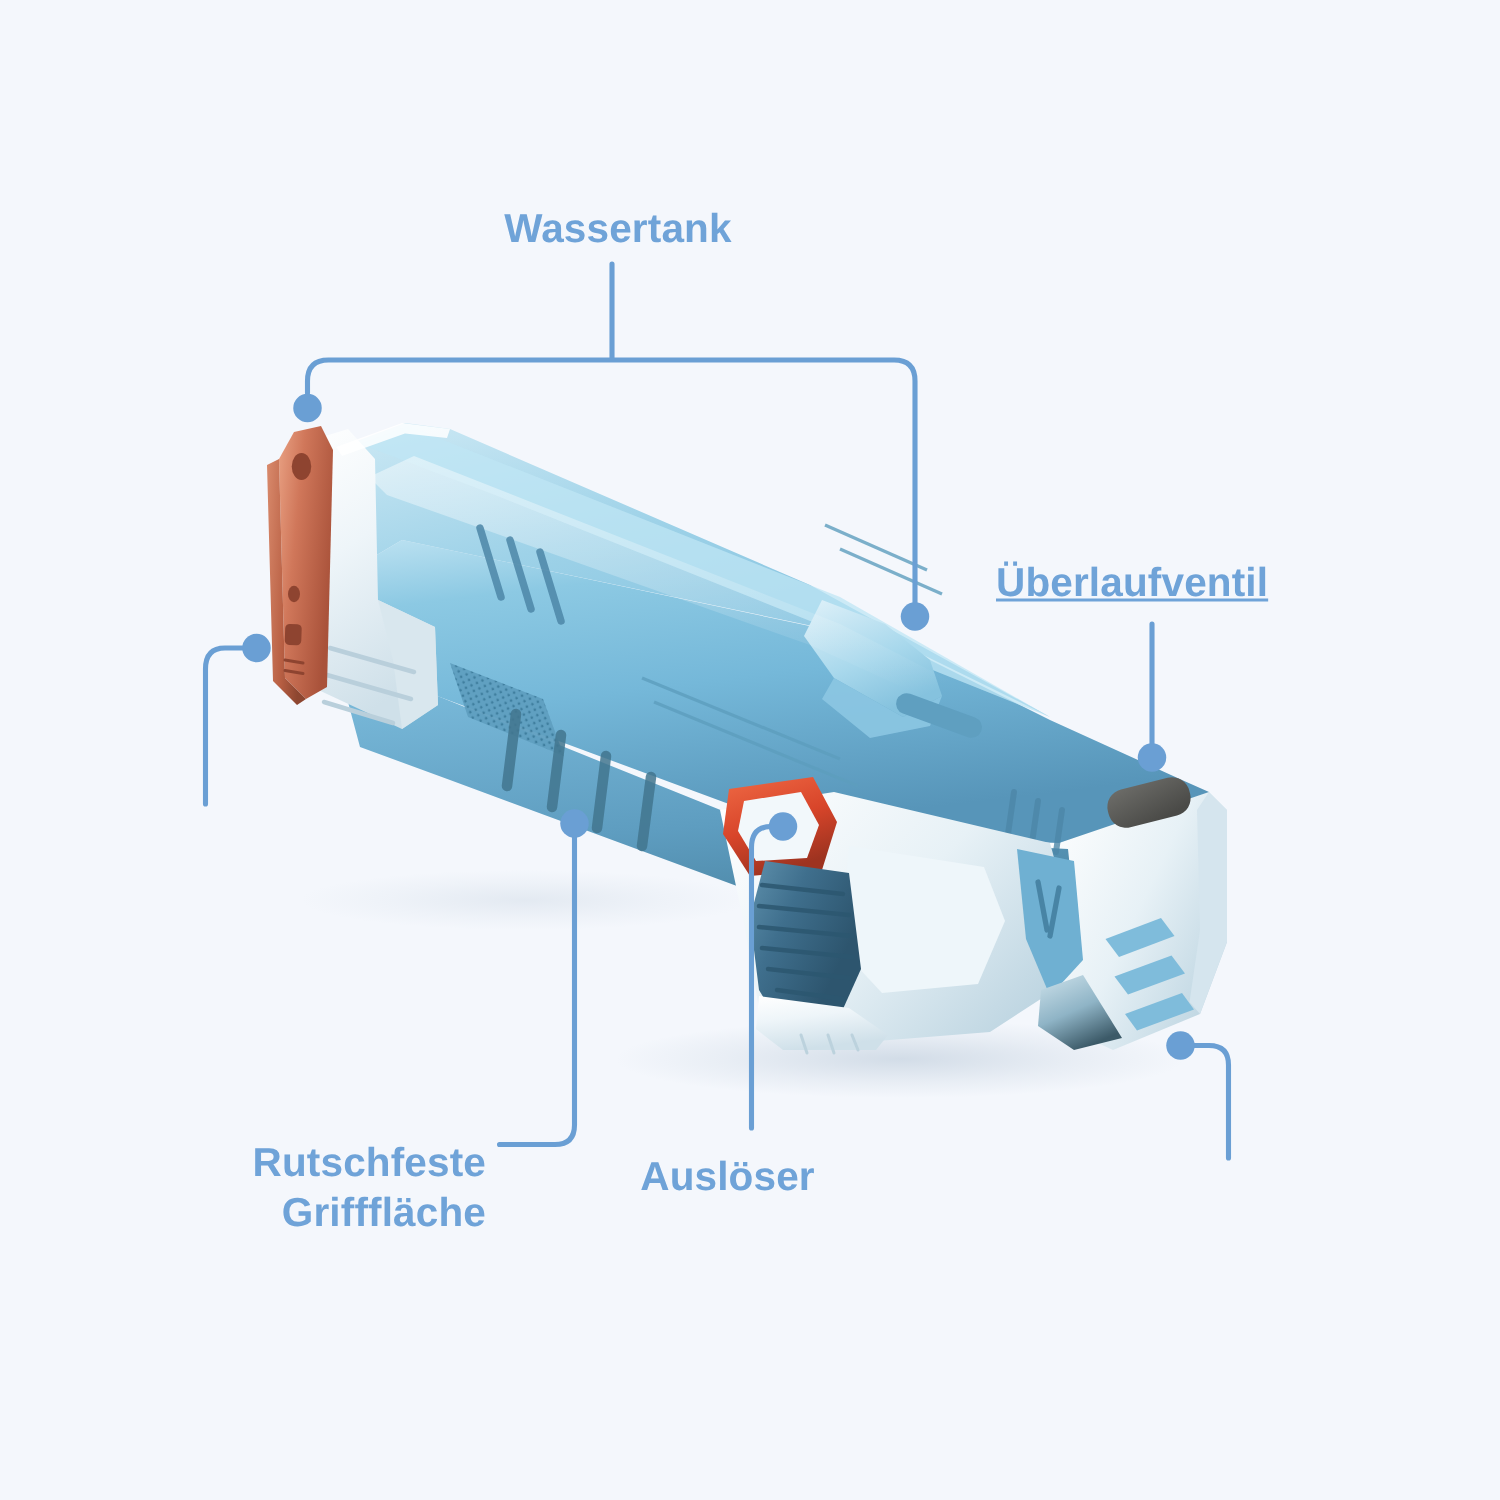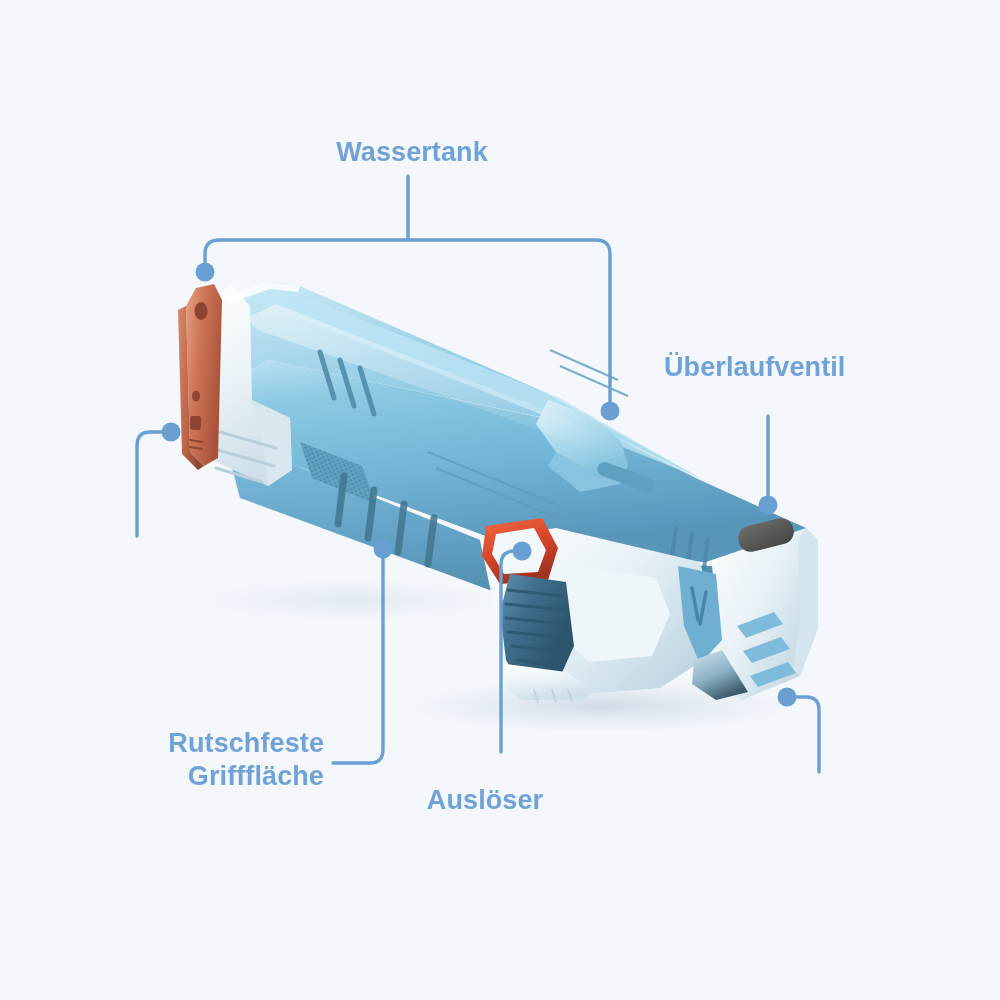--- a/index.html
+++ b/index.html
@@ -28,21 +28,21 @@
   .label {
     position: absolute;
     color: #6fa3d8;
     font-size: 27px;
     font-weight: 600;
     letter-spacing: 0.1px;
     line-height: 1.22;
     white-space: pre;
   }
   .label.center { text-align: center; }
-  .label.right  { text-align: right; }
+  .label.right  { text-align: right; margin-top: 32px; }
   .label.left   { text-align: left; }
 </style>
 </head>
 <body>
 
 <div id="stage">
 
   <svg id="artwork" viewBox="0 0 1000 1000">
     <defs>
       <linearGradient id="bodyMain" x1="0" y1="0" x2="0.35" y2="1">
@@ -254,22 +254,22 @@
       <circle cx="768" cy="505" r="9.5"></circle>
       <circle cx="171" cy="432" r="9.5"></circle>
       <circle cx="383" cy="549" r="9.5"></circle>
       <circle cx="522" cy="551" r="9.5"></circle>
       <circle cx="787" cy="697" r="9.5"></circle>
     </g>
   </svg>
 
   <div class="label center" style="left:322px; top:136px; width:180px;">Wassertank</div>
 
-  <div class="label left" style="left:664px; top:351px; width:300px;">Überlaufventil</div>
+  <div class="label left" style="left:664px; top:372px; width:300px;text-decoration:underline;">Überlaufventil</div>
 
 
   <div class="label right" style="left:120px; top:727px; width:204px;">Rutschfeste
 Grifffläche</div>
 
-  <div class="label center" style="left:400px; top:784px; width:170px;">Auslöser</div>
+  <div class="label center" style="left:400px; top:768px; width:170px;">Auslöser</div>
 
 
 </div>
 
 </body></html>

